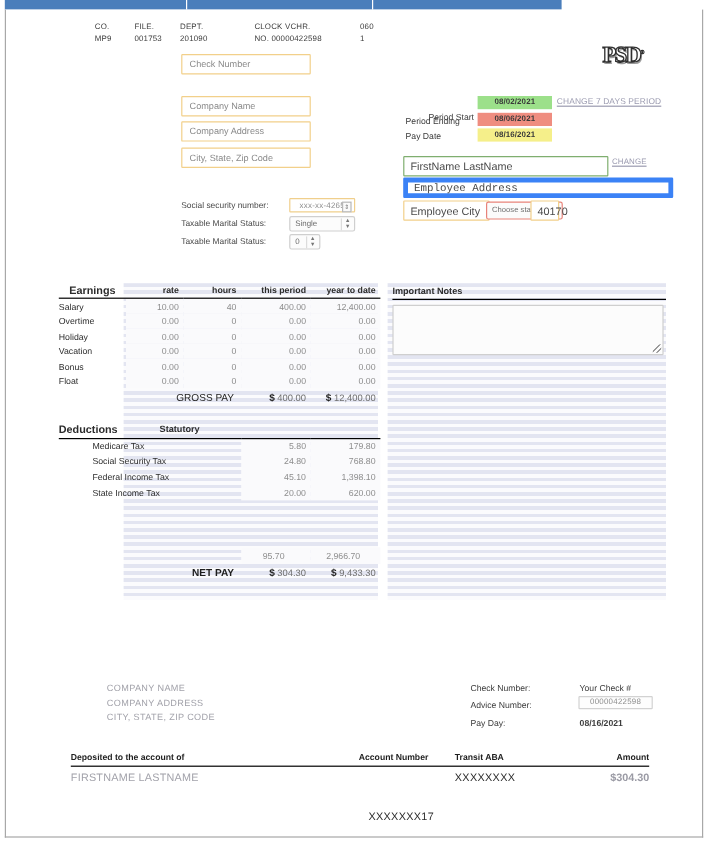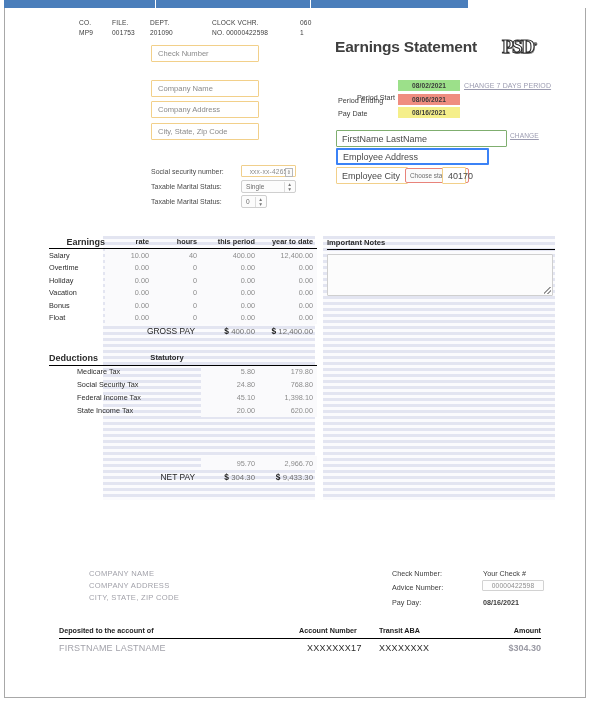--- a/index.html
+++ b/index.html
@@ -143,21 +143,21 @@
   #lnk-change { left: 505px; top: 124px; font-size: 6.6px; }
 
   
   .empbox {
     position: absolute; height: 17px; background: #ffffff;
     font-size: 9px; color: #4a4a4a;
     display: flex; align-items: center; padding: 0 5px;
     border-radius: 1px;
   }
   #e-name { left: 331px; top: 122px; width: 171px; border: 1px solid #7fae6f; }
-  #e-addr { left: 331px; top: 140px; width: 153px; border: 2px solid #3b82f6; }
+  #e-addr { left: 331px; top: 140px; width: 225px; border: 4px solid #3b82f6; font-family: Liberation Mono, monospace; }
   #e-city { left: 331px; top: 159px; width: 72px;  border: 1px solid #f2d08a; }
   #e-state {
     position: absolute; left: 400px; top: 160px; width: 64px; height: 15px;
     border: 1px solid #e8837a; background: #fbfbfb; border-radius: 2px;
     font-size: 6.4px; color: #6e6e6e;
     display: flex; align-items: center; padding: 0 4px;
   }
   #e-state .arrows {
     margin-left: auto; font-size: 5.5px; line-height: 5px; color: #777;
     display: flex; flex-direction: column; align-items: center;
@@ -175,21 +175,21 @@
     );
   }
   #stripe-left  { left: 98px;  top: 228px; width: 212px; height: 264px; }
   #stripe-right { left: 318px; top: 228px; width: 232px; height: 264px; }
 
   
   #earn { position: absolute; left: 44px; top: 228px; width: 268px; }
   #earn table { border-collapse: collapse; width: 100%; }
   #earn th, #earn td { font-size: 7.3px; padding: 0; height: 12.6px; }
   #earn .hdr-name {
-    font-size: 9px; font-weight: bold; color: #2c2c2c; text-align: right;
+    font-size: 9px; font-weight: bold; color: #2c2c2c; text-align: center;
     border-bottom: 1.3px solid #000; padding-bottom: 1px; width: 56px;
   }
   #earn .hdr-col {
     font-weight: bold; color: #2c2c2c; text-align: right;
     border-bottom: 1.3px solid #000; padding-bottom: 1px; padding-right: 4px;
   }
   #earn .rowname { color: #2d2d2d; text-align: left; }
   #earn .num {
     color: #8d8d8d; text-align: right; padding-right: 4px;
     background: #fafafc;
@@ -211,34 +211,34 @@
 
   
   #ded { position: absolute; left: 44px; top: 344px; width: 268px; }
   #ded table { border-collapse: collapse; width: 100%; }
   #ded td { font-size: 7.3px; padding: 0; height: 13px; }
   #ded .hdr-name {
     font-size: 9px; font-weight: bold; color: #2c2c2c; text-align: left;
     border-bottom: 1.3px solid #000; padding-bottom: 1px; width: 56px;
   }
   #ded .hdr-stat {
-    font-size: 7.6px; font-weight: bold; color: #2c2c2c; text-align: center;
+    font-size: 7.6px; font-weight: bold; color: #2c2c2c; text-align: left;
     border-bottom: 1.3px solid #000; padding-bottom: 1px; padding-left: 28px;
   }
   #ded .hdr-blank { border-bottom: 1.3px solid #000; }
   #ded .rowname { color: #2d2d2d; text-align: left; padding-left: 28px; }
   #ded .num {
     color: #8d8d8d; text-align: right; padding-right: 4px; background: #fafafc;
   }
   #ded .c-this { width: 58px; }
   #ded .c-ytd  { width: 58px; }
   #ded .spacer td { height: 13px; }
-  #ded .subtotal td { height: 14px; }
+  #ded .subtotal td { height: 14px; text-align: center; }
   #ded .net-lbl {
-    font-weight: normal; color: #1e1e1e; text-align: right; font-size: 8.4px;
+    font-weight: bold; color: #1e1e1e; text-align: right; font-size: 8.4px;
     padding-right: 6px;
   }
   #ded .dollar { font-weight: bold; color: #1e1e1e; text-align: left;
                  font-size: 8.4px; padding-left: 2px; }
   #ded .net-num {
     color: #6f6f6f; text-align: right; padding-right: 4px; font-size: 7.8px;
   }
 
   
   #notes-hdr {
@@ -290,21 +290,21 @@
     border-bottom: 1.2px solid #000; padding-bottom: 12px; height: 12px;
   }
   #dep-hdr span { position: absolute; font-size: 7.2px; font-weight: bold; color: #1e1e1e; }
   #dh-1 { left: 0; }
   #dh-2 { left: 240px; }
   #dh-3 { left: 320px; }
   #dh-4 { right: 0; }
   #dep-row { position: absolute; left: 54px; top: 635px; width: 482px; height: 14px; }
   #dep-row span { position: absolute; font-size: 9px; }
   #dr-1 { left: 0; color: #a2a2aa; letter-spacing: .2px; }
-  #dr-2 { left: 248px; color: #2c2c2c; letter-spacing: .3px; }
+  #dr-2 { left: 248px; color: #2c2c2c; letter-spacing: .3px; margin-top: 32px; }
   #dr-3 { left: 320px; color: #2c2c2c; letter-spacing: .3px; }
   #dr-4 { right: 0; color: #9a9aa4; font-weight: bold; }
 </style>
 </head>
 <body>
 
 <div id="topbar">
   <div class="fill"></div>
   <div class="seg" style="left:155px"></div>
   <div class="seg" style="left:310px"></div>
@@ -349,21 +349,20 @@
 
   <div class="selbox" id="v-mar1">
     <span>Single</span>
     <span class="arrows">▴<br>▾</span>
   </div>
   <div class="selbox" id="v-mar2">
     <span>0</span>
     <span class="arrows">▴<br>▾</span>
   </div>
 
-  <div id="title">Earnings Statement</div>
   <div id="logo"><span>PSD</span><span class="reg">®</span></div>
 
   <div class="prow" id="p-lbl1">Period Start</div>
   <div class="prow" id="p-lbl2">Period Ending</div>
   <div class="prow" id="p-lbl3">Pay Date</div>
   <div class="pval" id="p-val1">08/02/2021</div>
   <div class="pval" id="p-val2">08/06/2021</div>
   <div class="pval" id="p-val3">08/16/2021</div>
   <div class="linklike" id="lnk-period">CHANGE 7 DAYS PERIOD</div>
 

